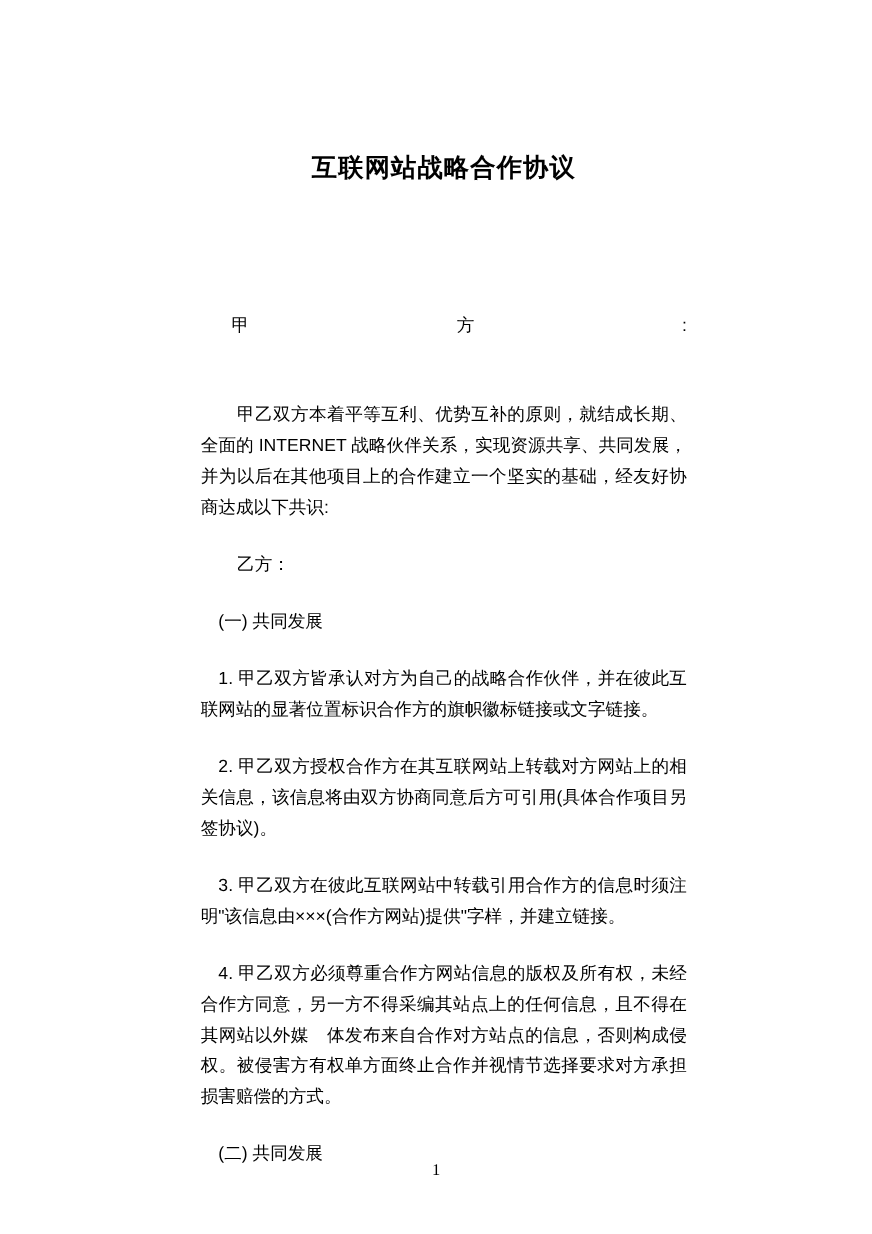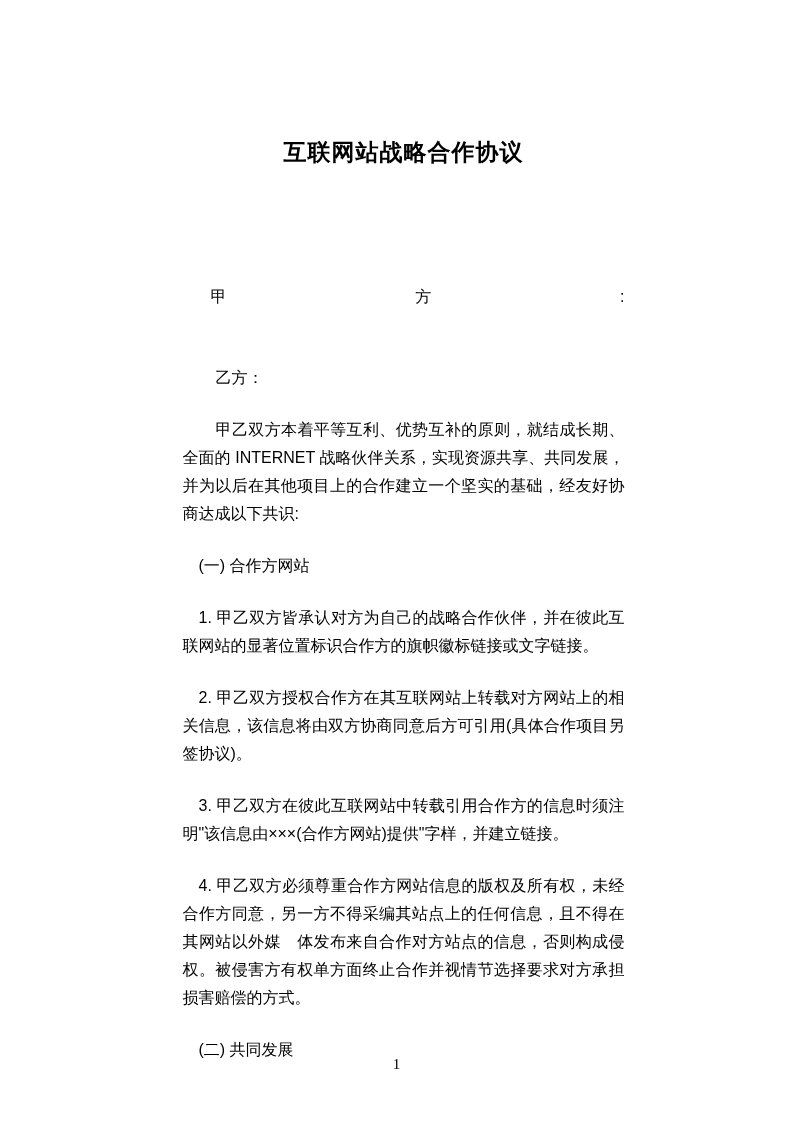--- a/index.html
+++ b/index.html
@@ -64,25 +64,25 @@
   <div class="content">
 
     <h1 class="doc-title">互联网站战略合作协议</h1>
 
     <p class="para party-a-line">
       <span>甲</span>
       <span>方</span>
       <span>:</span>
     </p>
 
+    <p class="para indent-2">甲乙双方本着平等互利、优势互补的原则，就结成长期、全面的 INTERNET 战略伙伴关系，实现资源共享、共同发展，并为以后在其他项目上的合作建立一个坚实的基础，经友好协商达成以下共识:</p>
+
     <p class="para indent-2">乙方：</p>
 
-    <p class="para indent-2">甲乙双方本着平等互利、优势互补的原则，就结成长期、全面的 INTERNET 战略伙伴关系，实现资源共享、共同发展，并为以后在其他项目上的合作建立一个坚实的基础，经友好协商达成以下共识:</p>
-
-    <p class="para indent-1">(一) 合作方网站</p>
+    <p class="para indent-1">(一) 共同发展</p>
 
     <p class="para indent-1">1. 甲乙双方皆承认对方为自己的战略合作伙伴，并在彼此互联网站的显著位置标识合作方的旗帜徽标链接或文字链接。</p>
 
     <p class="para indent-1">2. 甲乙双方授权合作方在其互联网站上转载对方网站上的相关信息，该信息将由双方协商同意后方可引用(具体合作项目另签协议)。</p>
 
     <p class="para indent-1">3. 甲乙双方在彼此互联网站中转载引用合作方的信息时须注明"该信息由×××(合作方网站)提供"字样，并建立链接。</p>
 
     <p class="para indent-1">4. 甲乙双方必须尊重合作方网站信息的版权及所有权，未经合作方同意，另一方不得采编其站点上的任何信息，且不得在其网站以外媒　体发布来自合作对方站点的信息，否则构成侵权。被侵害方有权单方面终止合作并视情节选择要求对方承担损害赔偿的方式。</p>
 
     <p class="para indent-1">(二) 共同发展</p>

